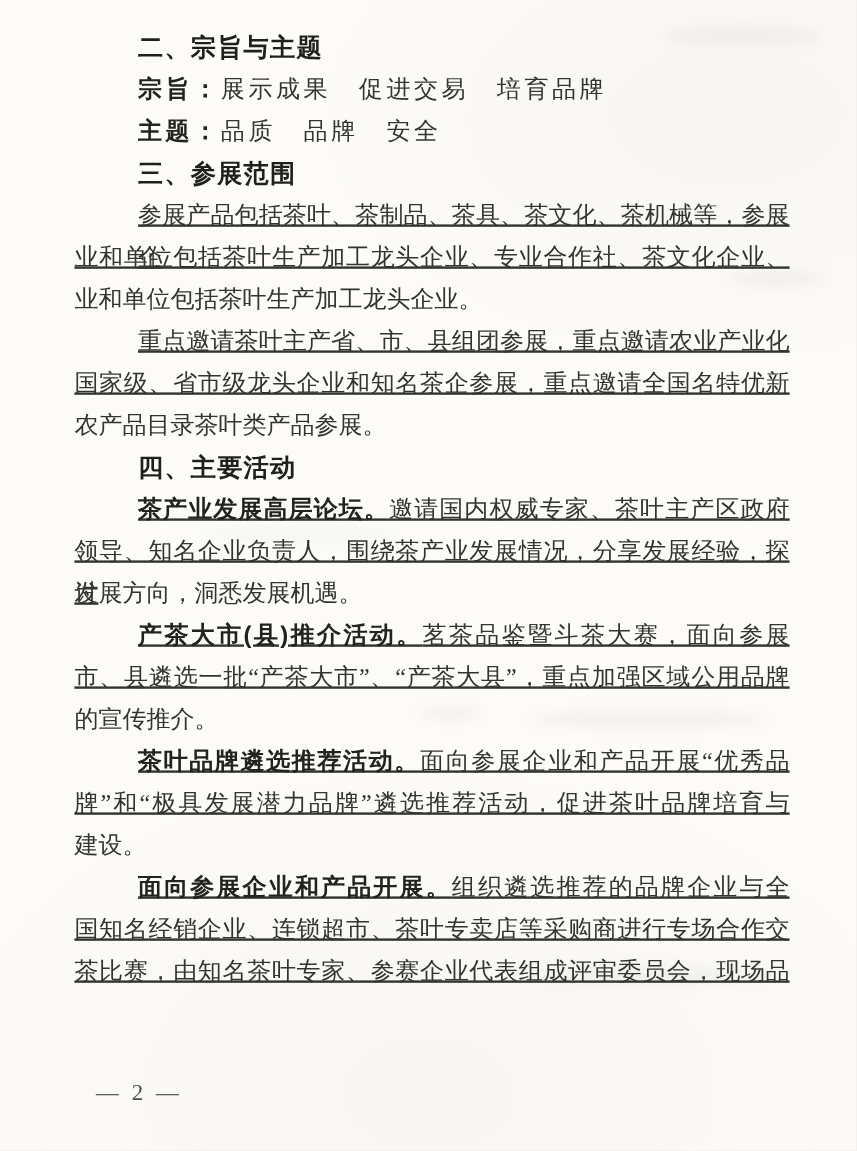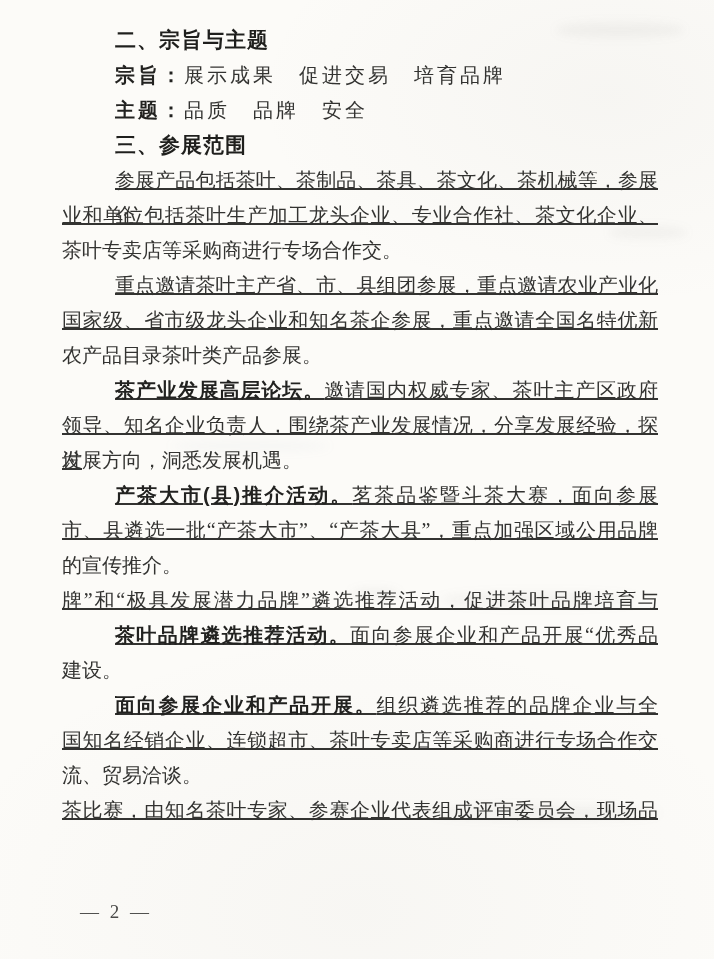--- a/index.html
+++ b/index.html
@@ -91,33 +91,33 @@
   <div class="smudge s5"></div>
   <div class="smudge s6"></div>
 
   <div class="content">
       <div class="line indent"><span class="seg-heading">二、宗旨与主题</span></div>
       <div class="line indent spaced"><span class="seg-bold">宗旨：</span><span class="seg">展示成果　促进交易　培育品牌</span></div>
       <div class="line indent spaced"><span class="seg-bold">主题：</span><span class="seg">品质　品牌　安全</span></div>
       <div class="line indent"><span class="seg-heading">三、参展范围</span></div>
       <div class="line indent fill"><span class="seg">参展产品包括茶叶、茶制品、茶具、茶文化、茶机械等，参展企</span></div>
       <div class="line fill"><span class="seg">业和单位包括茶叶生产加工龙头企业、专业合作社、茶文化企业、</span></div>
-      <div class="line"><span class="seg">茶叶专卖店等采购商进行专场合作交。</span></div>
+      <div class="line"><span class="seg">业和单位包括茶叶生产加工龙头企业。</span></div>
       <div class="line indent fill"><span class="seg">重点邀请茶叶主产省、市、县组团参展，重点邀请农业产业化</span></div>
       <div class="line fill"><span class="seg">国家级、省市级龙头企业和知名茶企参展，重点邀请全国名特优新</span></div>
       <div class="line"><span class="seg">农产品目录茶叶类产品参展。</span></div>
+      <div class="line indent"><span class="seg-heading">四、主要活动</span></div>
       <div class="line indent fill"><span class="seg-bold">茶产业发展高层论坛。</span><span class="seg">邀请国内权威专家、茶叶主产区政府</span></div>
       <div class="line fill"><span class="seg">领导、知名企业负责人，围绕茶产业发展情况，分享发展经验，探讨</span></div>
       <div class="line"><span class="seg">发展方向，洞悉发展机遇。</span></div>
       <div class="line indent fill"><span class="seg-bold">产茶大市(县)推介活动。</span><span class="seg">茗茶品鉴暨斗茶大赛，面向参展</span></div>
       <div class="line fill"><span class="seg">市、县遴选一批“产茶大市”、“产茶大县”，重点加强区域公用品牌</span></div>
       <div class="line"><span class="seg">的宣传推介。</span></div>
+      <div class="line indent fill"><span class="seg-bold">茶叶品牌遴选推荐活动。</span><span class="seg">面向参展企业和产品开展“优秀品</span></div>
       <div class="line fill"><span class="seg">牌”和“极具发展潜力品牌”遴选推荐活动，促进茶叶品牌培育与</span></div>
-      <div class="line indent fill"><span class="seg-bold">茶叶品牌遴选推荐活动。</span><span class="seg">面向参展企业和产品开展“优秀品</span></div>
       <div class="line"><span class="seg">建设。</span></div>
       <div class="line indent fill"><span class="seg-bold">面向参展企业和产品开展。</span><span class="seg">组织遴选推荐的品牌企业与全</span></div>
       <div class="line fill"><span class="seg">国知名经销企业、连锁超市、茶叶专卖店等采购商进行专场合作交</span></div>
-      <div class="line"><span class="seg">流、贸易洽谈。</span></div>
       <div class="line fill"><span class="seg">茶比赛，由知名茶叶专家、参赛企业代表组成评审委员会，现场品</span></div>
     </div>
 
   <div class="page-number">— 2 —</div>
 </div>
 
 </body></html>

